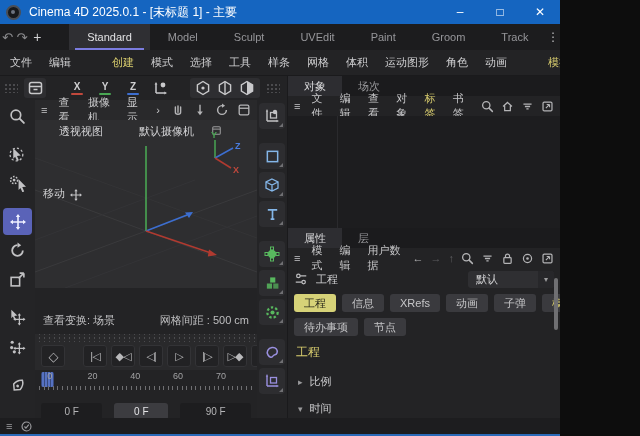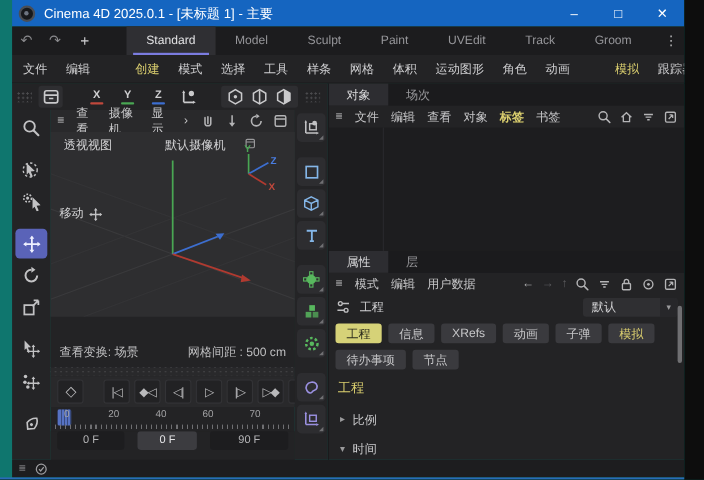--- a/index.html
+++ b/index.html
@@ -1,19 +1,19 @@
 <!DOCTYPE html>
 <html><head>
 <meta charset="utf-8">
 <style>
   * { margin:0; padding:0; box-sizing:border-box; }
   html,body { background:#0d0d0d; }
   body { font-family:"Liberation Sans","DejaVu Sans",sans-serif; }
-  .window{ width:622px; height:436px; background:#0f766e; display:flex; flex-direction:column;
-           border-bottom:2px solid #2a6ab8; overflow:hidden; position:relative;padding-left:11px;}
+  .window{ width:560px; height:436px; background:#ef4444; display:flex; flex-direction:column;
+           border-bottom:2px solid #2a6ab8; overflow:hidden; position:relative;}
   
   .titlebar{ height:24px; background:#1565c0; display:flex; align-items:center; color:#fff;
              font-size:12px; padding-left:6px; flex:none;}
   .app-icon{ width:15px; height:15px; border-radius:50%; background:#17191c; border:2px solid #4a4e55;
              margin-right:8px; position:relative; flex:none;}
   .app-icon::after{content:""; position:absolute; left:3px; top:3px; width:4px; height:4px; border-radius:50%; background:#6d7480;}
   .title-text{ flex:1; white-space:nowrap; overflow:hidden;}
   .win-btns{ display:flex; height:100%;}
   .win-btn{ width:40px; display:flex; align-items:center; justify-content:center; color:#fff; font-size:12px;}
   
@@ -75,31 +75,31 @@
   .transport{ height:28px; background:#29292b; display:flex; align-items:center; padding:0 6px; gap:4px; flex:none;}
   .tr-btn{ height:22px; min-width:24px; background:#222224; border:1px solid #333336; border-radius:3px;
            color:#b9b9bb; font-size:11px; display:flex; align-items:center; justify-content:center; letter-spacing:-1px;}
   .tr-key{ margin-right:14px; font-size:13px;}
   .ruler{ height:22px; position:relative; background:#232325; flex:none; margin:0 4px;}
   .ruler .num{ position:absolute; top:1px; font-size:9px; color:#a2a2a4; transform:translateX(-50%);}
   .ruler .ticks{ position:absolute; left:0; right:0; bottom:2px; height:4px;
                  background:repeating-linear-gradient(90deg,#6f6f72 0 1px, transparent 1px 4.6px);}
   .playhead{ position:absolute; left:2px; top:2px; width:13px; height:15px; border-radius:2px; background:#5672c2;
              background-image:repeating-linear-gradient(90deg, rgba(0,0,0,.35) 0 1px, transparent 1px 3px);}
-  .fields{ height:28px; display:flex; align-items:flex-start; gap:12px; padding:0 6px; flex:none; background:#232325;}
+  .fields{ height:28px; display:flex; align-items:flex-end; gap:12px; padding:0 6px; flex:none; background:#232325;}
   .field{ height:17px; background:#1d1d1f; border-radius:3px; color:#b5b5b7; font-size:10px;
           display:flex; align-items:center; justify-content:center;}
   .field.current{ background:#3c3c40; color:#e4e4e6;}
   
   .rightpanel{ flex:1; background:#232325; display:flex; flex-direction:column; border-left:1px solid #1a1a1c; min-width:0;}
   .ptabs{ height:20px; background:#1b1b1d; display:flex; align-items:stretch; font-size:11px; color:#97979a; flex:none;}
   .ptab{ padding:0 16px; display:flex; align-items:center;}
   .ptab.active{ background:#2d2d31; color:#dadadc;}
   .pmenu{ height:20px; display:flex; align-items:center; gap:11px; padding:0 6px; font-size:11px; color:#c6c6c8; flex:none;}
-  .pmenu .accent{ color:#d9cd6e;font-weight:bold;}
+  .pmenu .accent{ color:#d9cd6e;}
   .pmenu .right{ margin-left:auto; display:flex; gap:7px; align-items:center; color:#b4b4b6;}
   .dim{ color:#5d5d60;}
   .objlist{ height:112px; background:#1d1d1f; position:relative; flex:none;}
   .objlist .vdiv{ position:absolute; left:49px; top:0; bottom:0; width:1px; background:#2a2a2d;}
   .moderow{ height:22px; display:flex; align-items:center; gap:8px; padding:0 6px; font-size:11px; color:#cfcfd1; flex:none;}
   .dropdown{ margin-left:auto; height:17px; width:86px; background:#2f2f32; border-radius:3px; display:flex;
              align-items:center; font-size:11px; color:#d2d2d4;}
   .dropdown .val{ flex:1; padding-left:8px;}
   .dropdown .arr{ width:16px; height:100%; background:#27272a; border-radius:0 3px 3px 0; display:flex;
                   align-items:center; justify-content:center; color:#9a9a9c; font-size:8px;}
@@ -241,24 +241,24 @@
   </div>
 
   <div class="tabrow">
     <span class="histbtn">↶</span>
     <span class="histbtn">↷</span>
     <span class="addtab">+</span>
     <div class="layouts">
       <span class="layout-tab active">Standard</span>
       <span class="layout-tab">Model</span>
       <span class="layout-tab">Sculpt</span>
+      <span class="layout-tab">UVEdit</span>
       <span class="layout-tab">Paint</span>
-      <span class="layout-tab">UVEdit</span>
+      <span class="layout-tab">Groom</span>
       <span class="layout-tab">Track</span>
-      <span class="layout-tab">Groom</span>
     </div>
     <span class="kebab">⋮</span>
   </div>
 
   <div class="menubar">
     <span>文件</span>
     <span>编辑</span>
     <span class="accent">创建</span>
     <span>模式</span>
     <span>选择</span>
@@ -436,21 +436,21 @@
               <line x1="0" y1="152" x2="222" y2="70" stroke="#3a3a3c" stroke-width="1"></line>
               <line x1="0" y1="38" x2="222" y2="118" stroke="#343436" stroke-width="1"></line>
               <line x1="30" y1="168" x2="222" y2="96" stroke="#343436" stroke-width="1"></line>
               <line x1="0" y1="120" x2="160" y2="60" stroke="#343436" stroke-width="1"></line>
               <line x1="111" y1="111" x2="111" y2="26" stroke="#49a653" stroke-width="1.6"></line>
               <line x1="111" y1="111" x2="152" y2="95" stroke="#3c6ed0" stroke-width="1.6"></line>
               <path d="M158 92 L150 92.5 L154 98 Z" fill="#3c6ed0"></path>
               <line x1="111" y1="111" x2="176" y2="133" stroke="#b03a30" stroke-width="1.6"></line>
               <path d="M182 135 L174 129.5 L172.8 136.5 Z" fill="#b03a30"></path>
             </svg>
-            <span class="vp-label" style="left:12px; top:4px">透视视图</span>
+            <span class="vp-label" style="left:24px; top:4px">透视视图</span>
             <span class="vp-label" style="left:104px; top:4px">默认摄像机</span>
             <span class="vp-label" style="left:176px; top:5px; color:#9a9a9c">
                 <svg width="11" height="11" viewBox="0 0 16 16">
                   <use href="#i-frame"></use>
                 </svg>
               </span>
             <span class="vp-label" style="left:8px; top:66px; display:flex; gap:5px; align-items:flex-end">
               <span>移动</span>
               <svg width="12" height="12" viewBox="0 0 16 16" style="color:#c2c2c4">
                   <use href="#i-move"></use>

